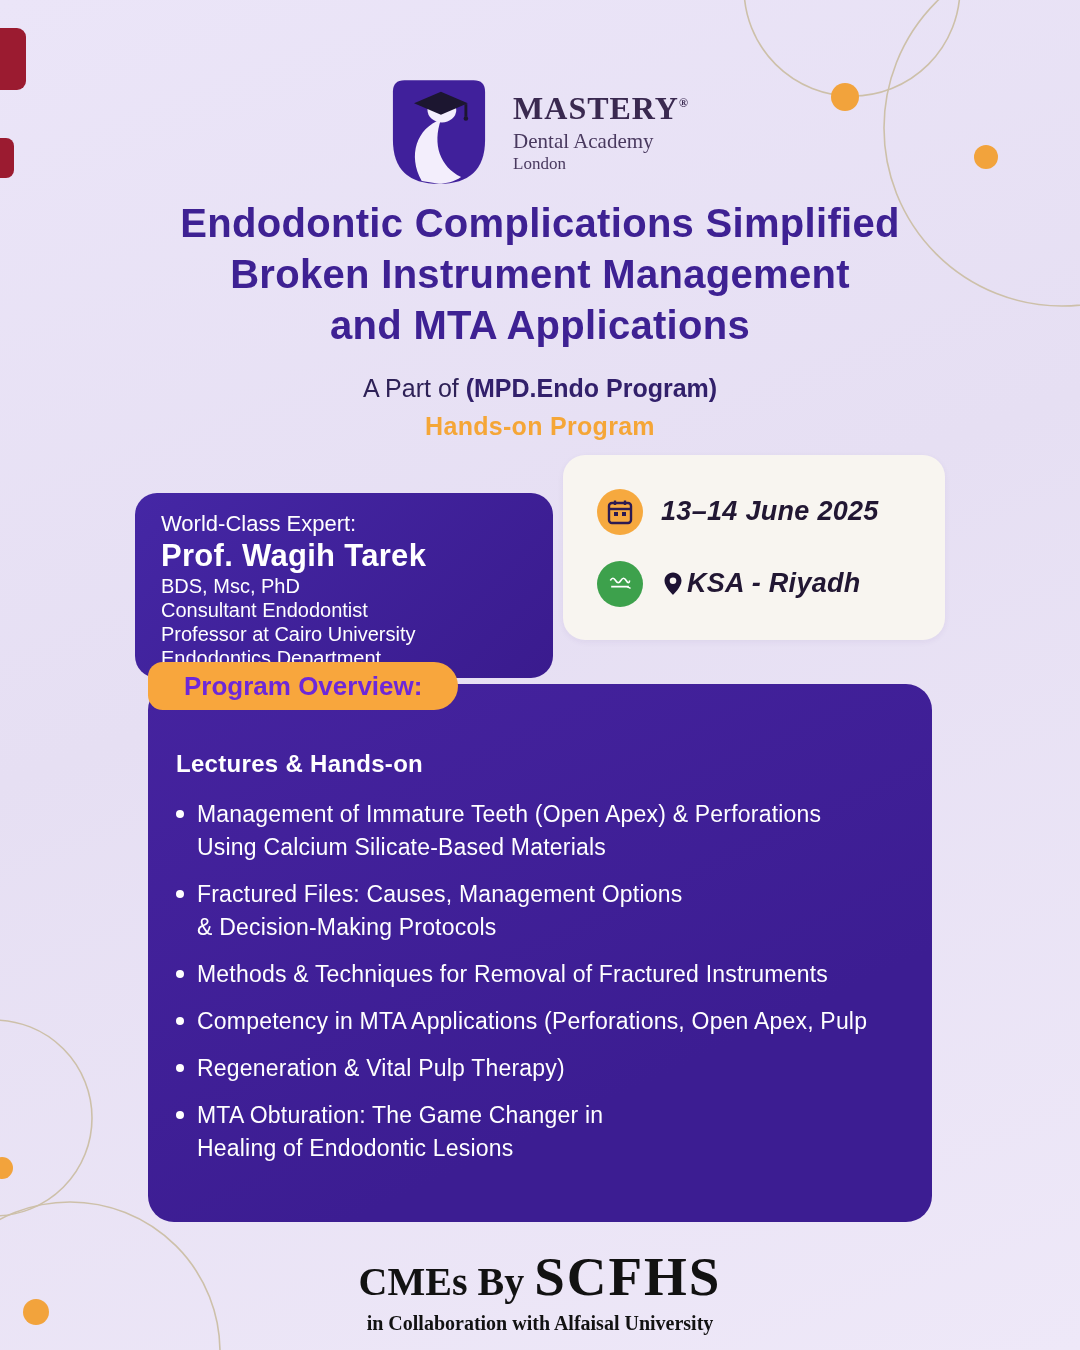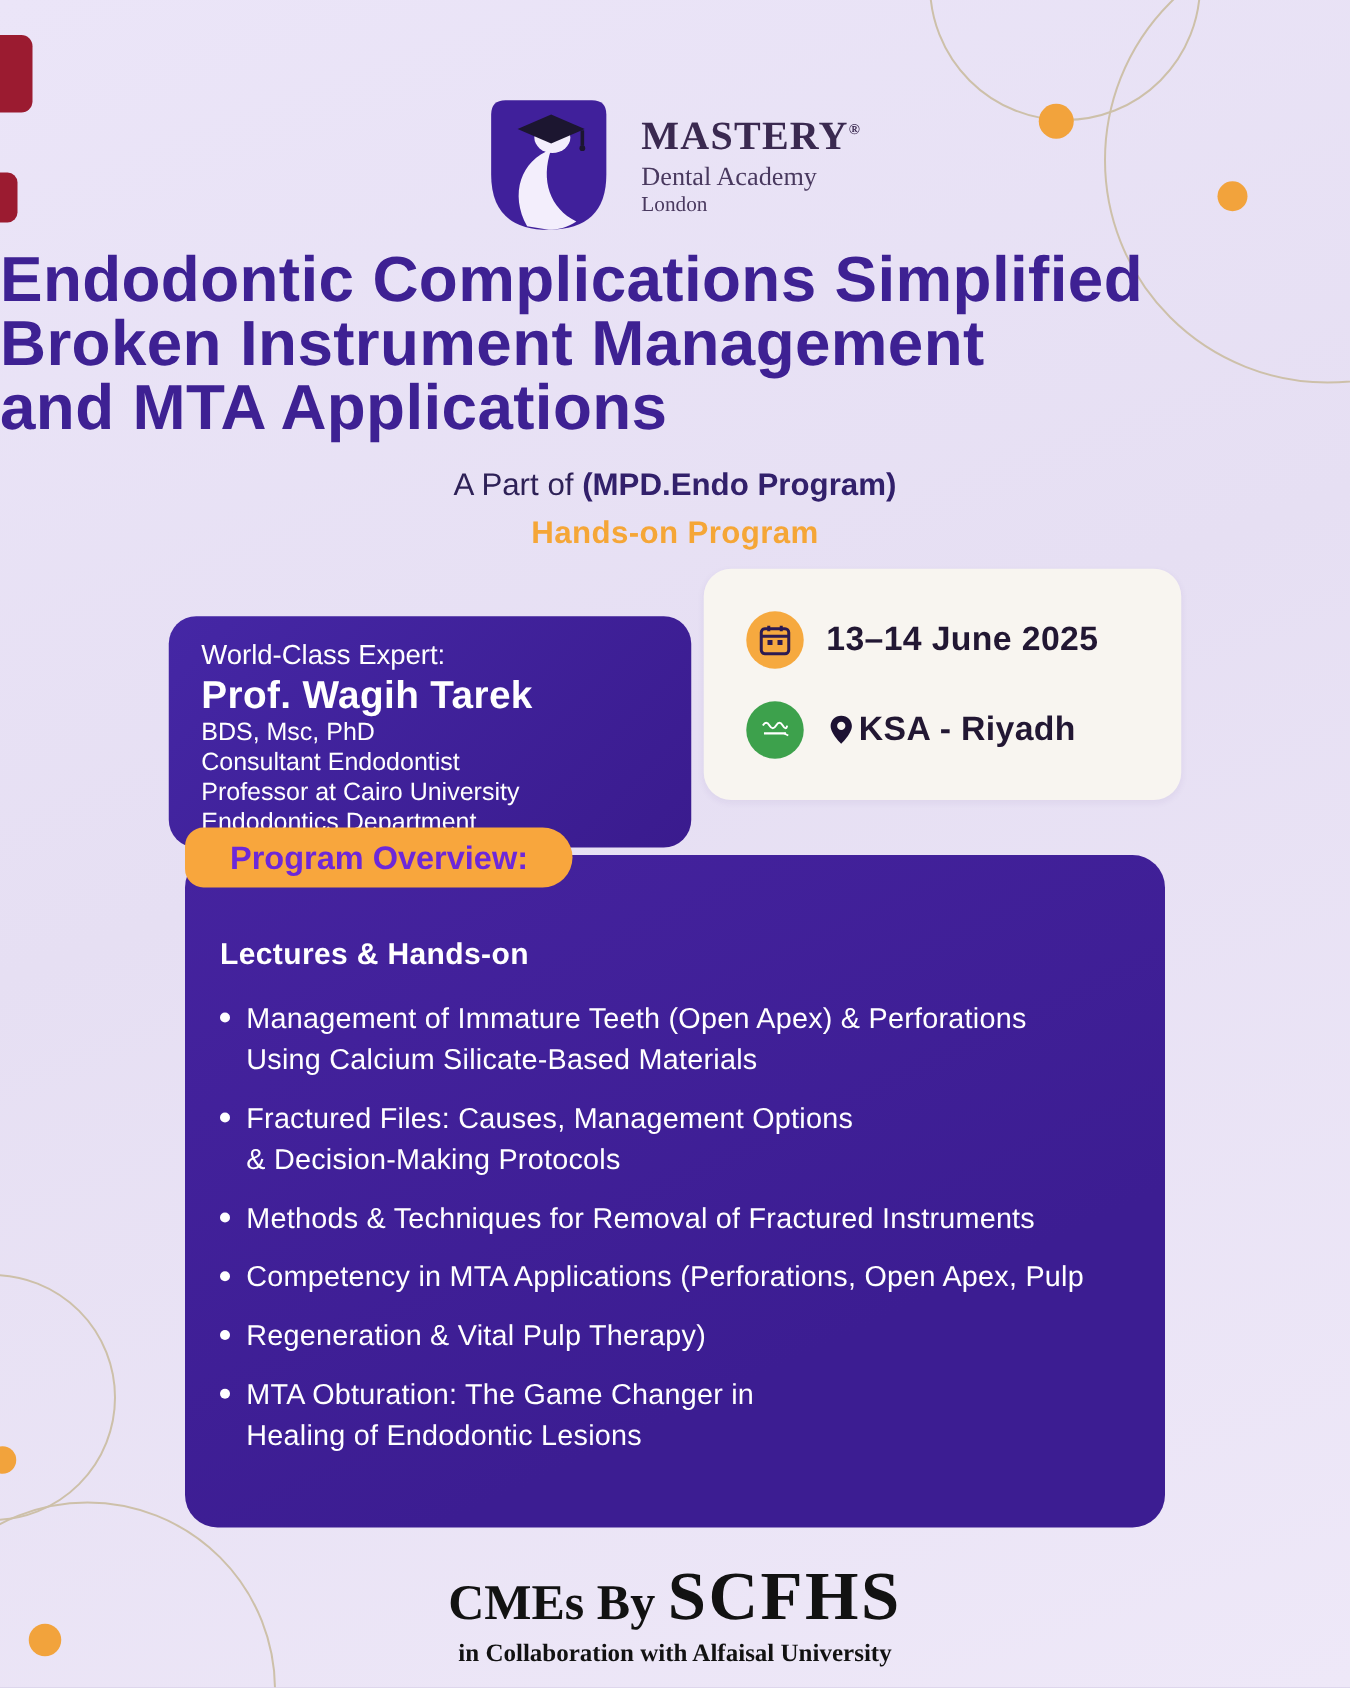--- a/index.html
+++ b/index.html
@@ -12,42 +12,42 @@
   .deco { position:absolute; inset:0; width:100%; height:100%; pointer-events:none; }
   
   .logo-row { position:absolute; top:78px; left:0; width:100%; display:flex; justify-content:center; align-items:center; gap:26px; }
   .shield { width:96px; height:108px; }
   .logo-text { display:flex; flex-direction:column; font-family:"Liberation Serif",serif; color:#3d2d55; }
   .logo-brand { font-size:32px; font-weight:700; letter-spacing:1px; color:#3a2950; }
   .logo-brand sup { font-size:12px; }
   .logo-sub { font-size:21px; margin-top:2px; color:#49395f; }
   .logo-city { font-size:17px; color:#49395f; }
   
-  .title { position:absolute; top:198px; left:0; width:100%; text-align:left;
-           font-size:51px; line-height:51px; font-weight:800; color:#3e2193; letter-spacing:.3px; }
+  .title { position:absolute; top:198px; left:0; width:100%; text-align:center;
+           font-size:40px; line-height:51px; font-weight:800; color:#3e2193; letter-spacing:.3px; }
   .subtitle { position:absolute; top:374px; left:0; width:100%; text-align:center; font-size:25px; color:#2e2157; }
   .subtitle b { color:#32206b; }
   .hands-on { position:absolute; top:412px; left:0; width:100%; text-align:center;
               font-size:25px; font-weight:800; color:#f5a637; letter-spacing:.3px; }
   
   .cards { position:absolute; top:455px; left:135px; width:810px; display:flex; gap:10px; }
   .expert-card {
     width:418px; height:185px; border-radius:22px; color:#fff; padding:17px 26px;
     background:linear-gradient(135deg,#4527a5 0%,#3a1b8e 100%);
     margin-top:38px;
   }
   .expert-label { font-size:22px; line-height:28px; }
   .expert-name  { font-size:31px; line-height:36px; font-weight:800; letter-spacing:.3px; }
   .expert-line  { font-size:20px; line-height:24px; }
   .event-card {
     flex:1; height:185px; border-radius:22px; background:#f8f5f0;
     display:flex; flex-direction:column; justify-content:center; gap:26px; padding:20px 34px;
     box-shadow:0 2px 6px rgba(60,40,120,.06);
   }
-  .event-row { display:flex; align-items:center; gap:18px; }
+  .event-row { display:flex; align-items:center; gap:18px;font-style:italic; }
   .icon-circle { width:46px; height:46px; border-radius:50%; display:flex; align-items:center; justify-content:center; flex:0 0 46px; }
   .cal-circle { background:#f6a93f; }
   .flag-circle { background:#3da14c; }
   .event-text { font-size:27px; font-weight:800; color:#221733; letter-spacing:.3px; display:flex; align-items:center; }
   .pin { width:24px; height:26px; margin-right:2px; }
   
   .program-tab {
     position:absolute; left:148px; top:662px; height:48px; padding:4px 36px; z-index:3;
     background:#f8a63d; border-radius:16px 26px 26px 16px;
     display:flex; align-items:center; font-size:26px; font-weight:800; color:#6d28d9;

